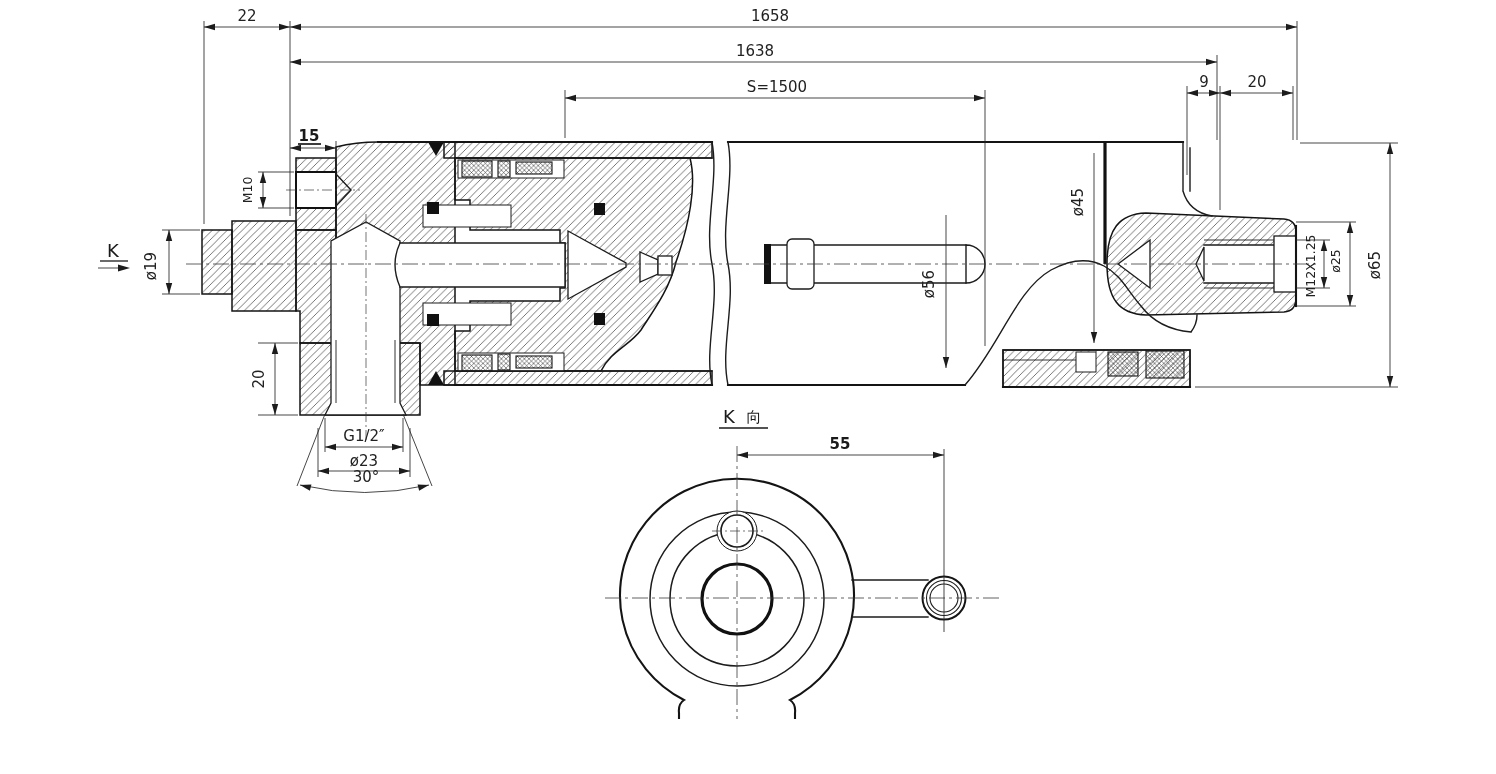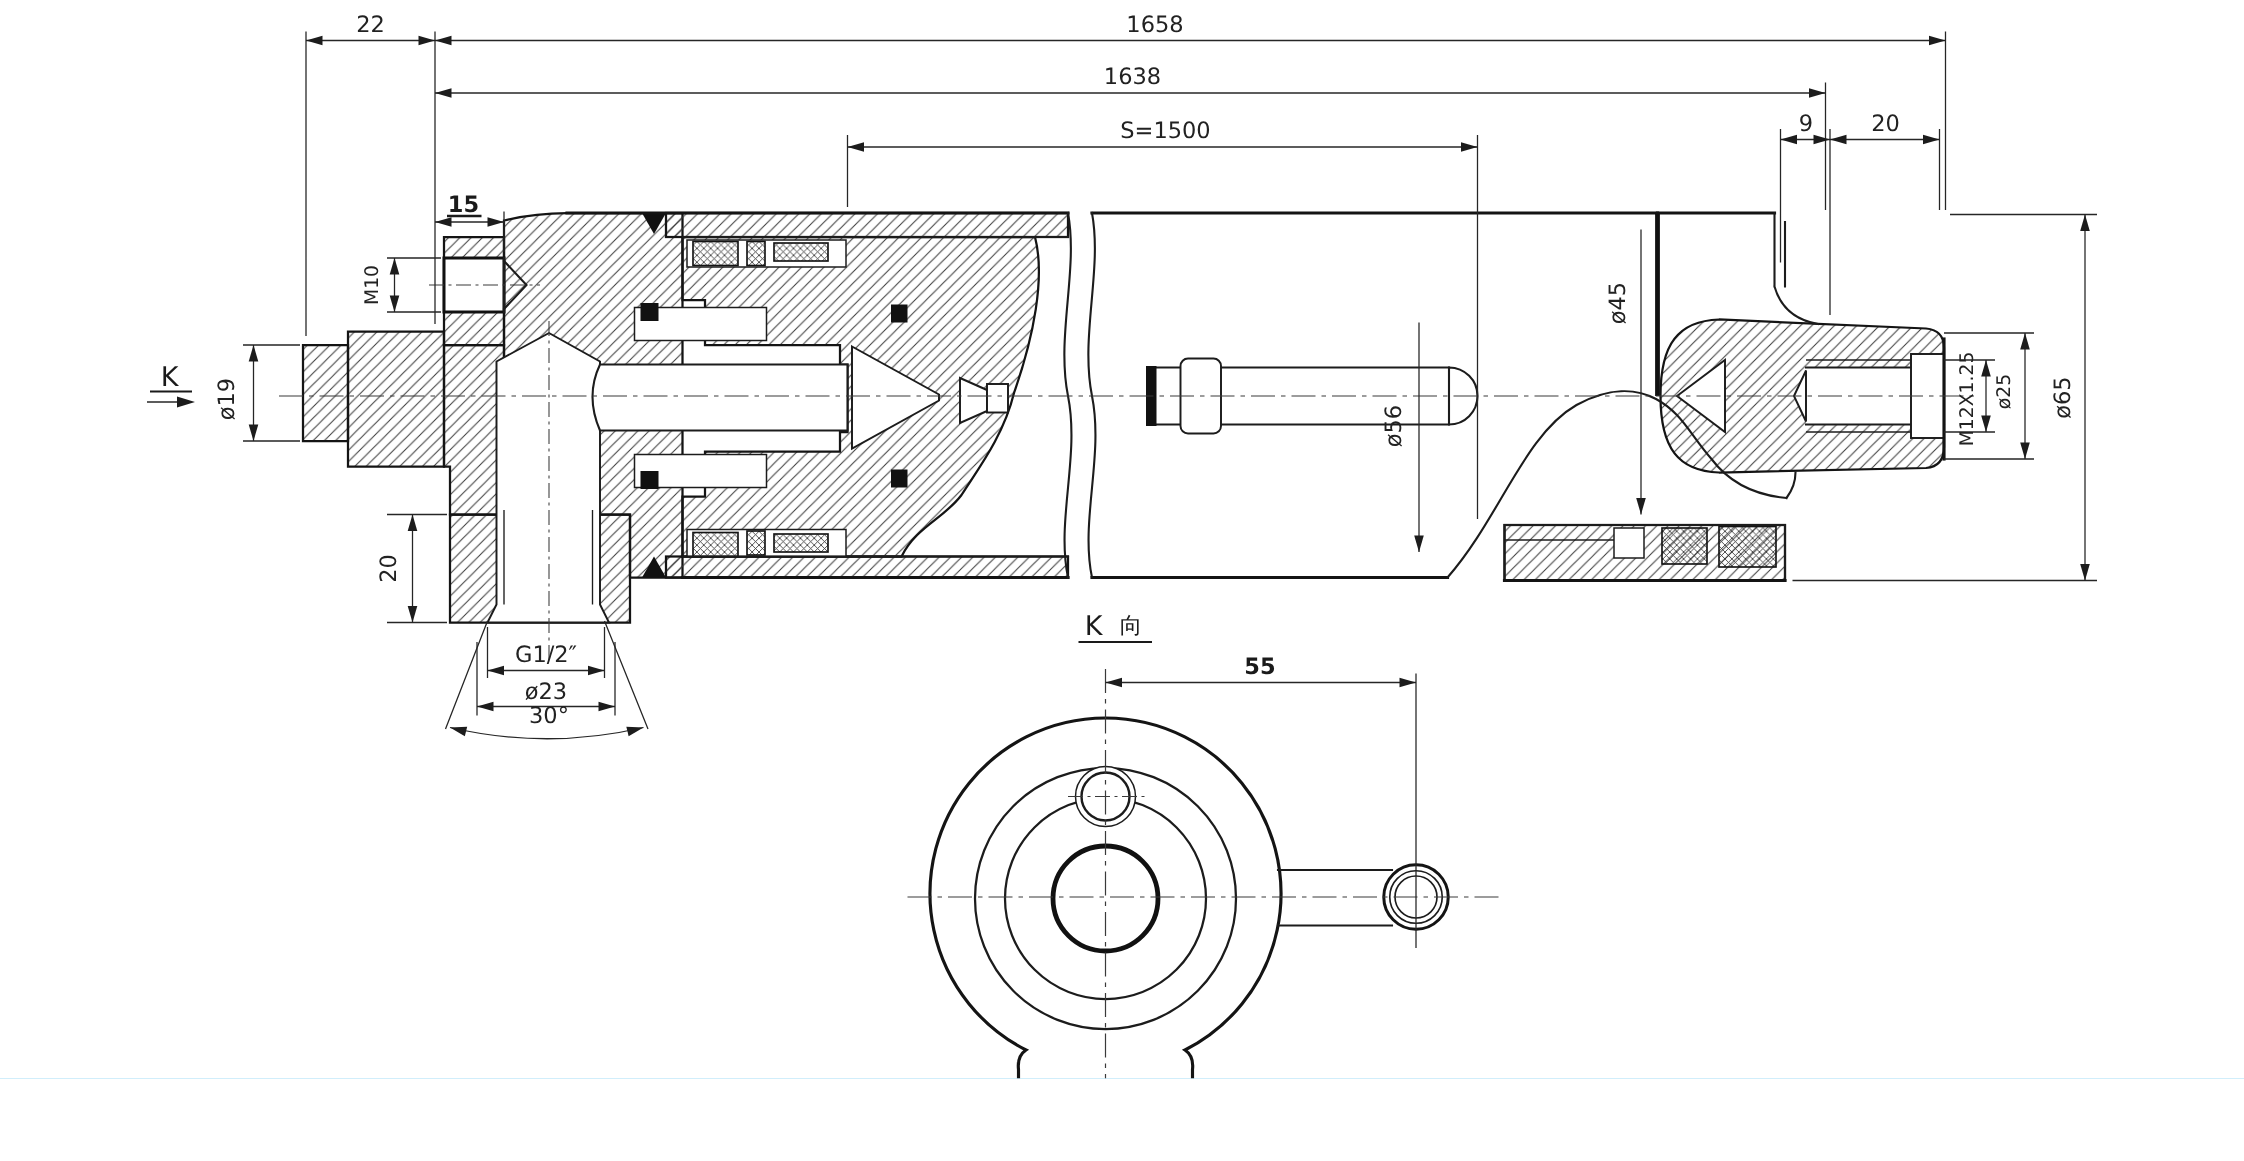--- a/index.html
+++ b/index.html
@@ -1,16 +1,16 @@
 <!DOCTYPE html>
 <html><head>
 <meta charset="utf-8">
 <style>
   html,body{margin:0;padding:0;background:#ffffff;}
-  .stage{width:1496px;height:719px;position:relative;background:#0ea5e9;overflow:hidden;
+  .stage{width:1496px;height:719px;position:relative;background:#bef264;overflow:hidden;
          font-family:"DejaVu Sans",sans-serif;}
   svg{display:block}
   .thick{stroke:#141414;stroke-width:2.1;fill:none;stroke-linecap:square}
   .med{stroke:#1c1c1c;stroke-width:1.4;fill:none;stroke-linecap:square}
   .thin{stroke:#1c1c1c;stroke-width:0.9;fill:none}
   .dimline{stroke:#262626;stroke-width:0.85;fill:none}
   .cl{stroke:#3a3a3a;stroke-width:0.8;stroke-dasharray:16 4 3 4;fill:none}
   .cl2{stroke:#3a3a3a;stroke-width:0.7;stroke-dasharray:10 3 2 3;fill:none}
   .hatched{fill:url(#hatch);stroke:#141414;stroke-width:1.5}
   .xseal{fill:url(#xhatch);stroke:#141414;stroke-width:1.1}

